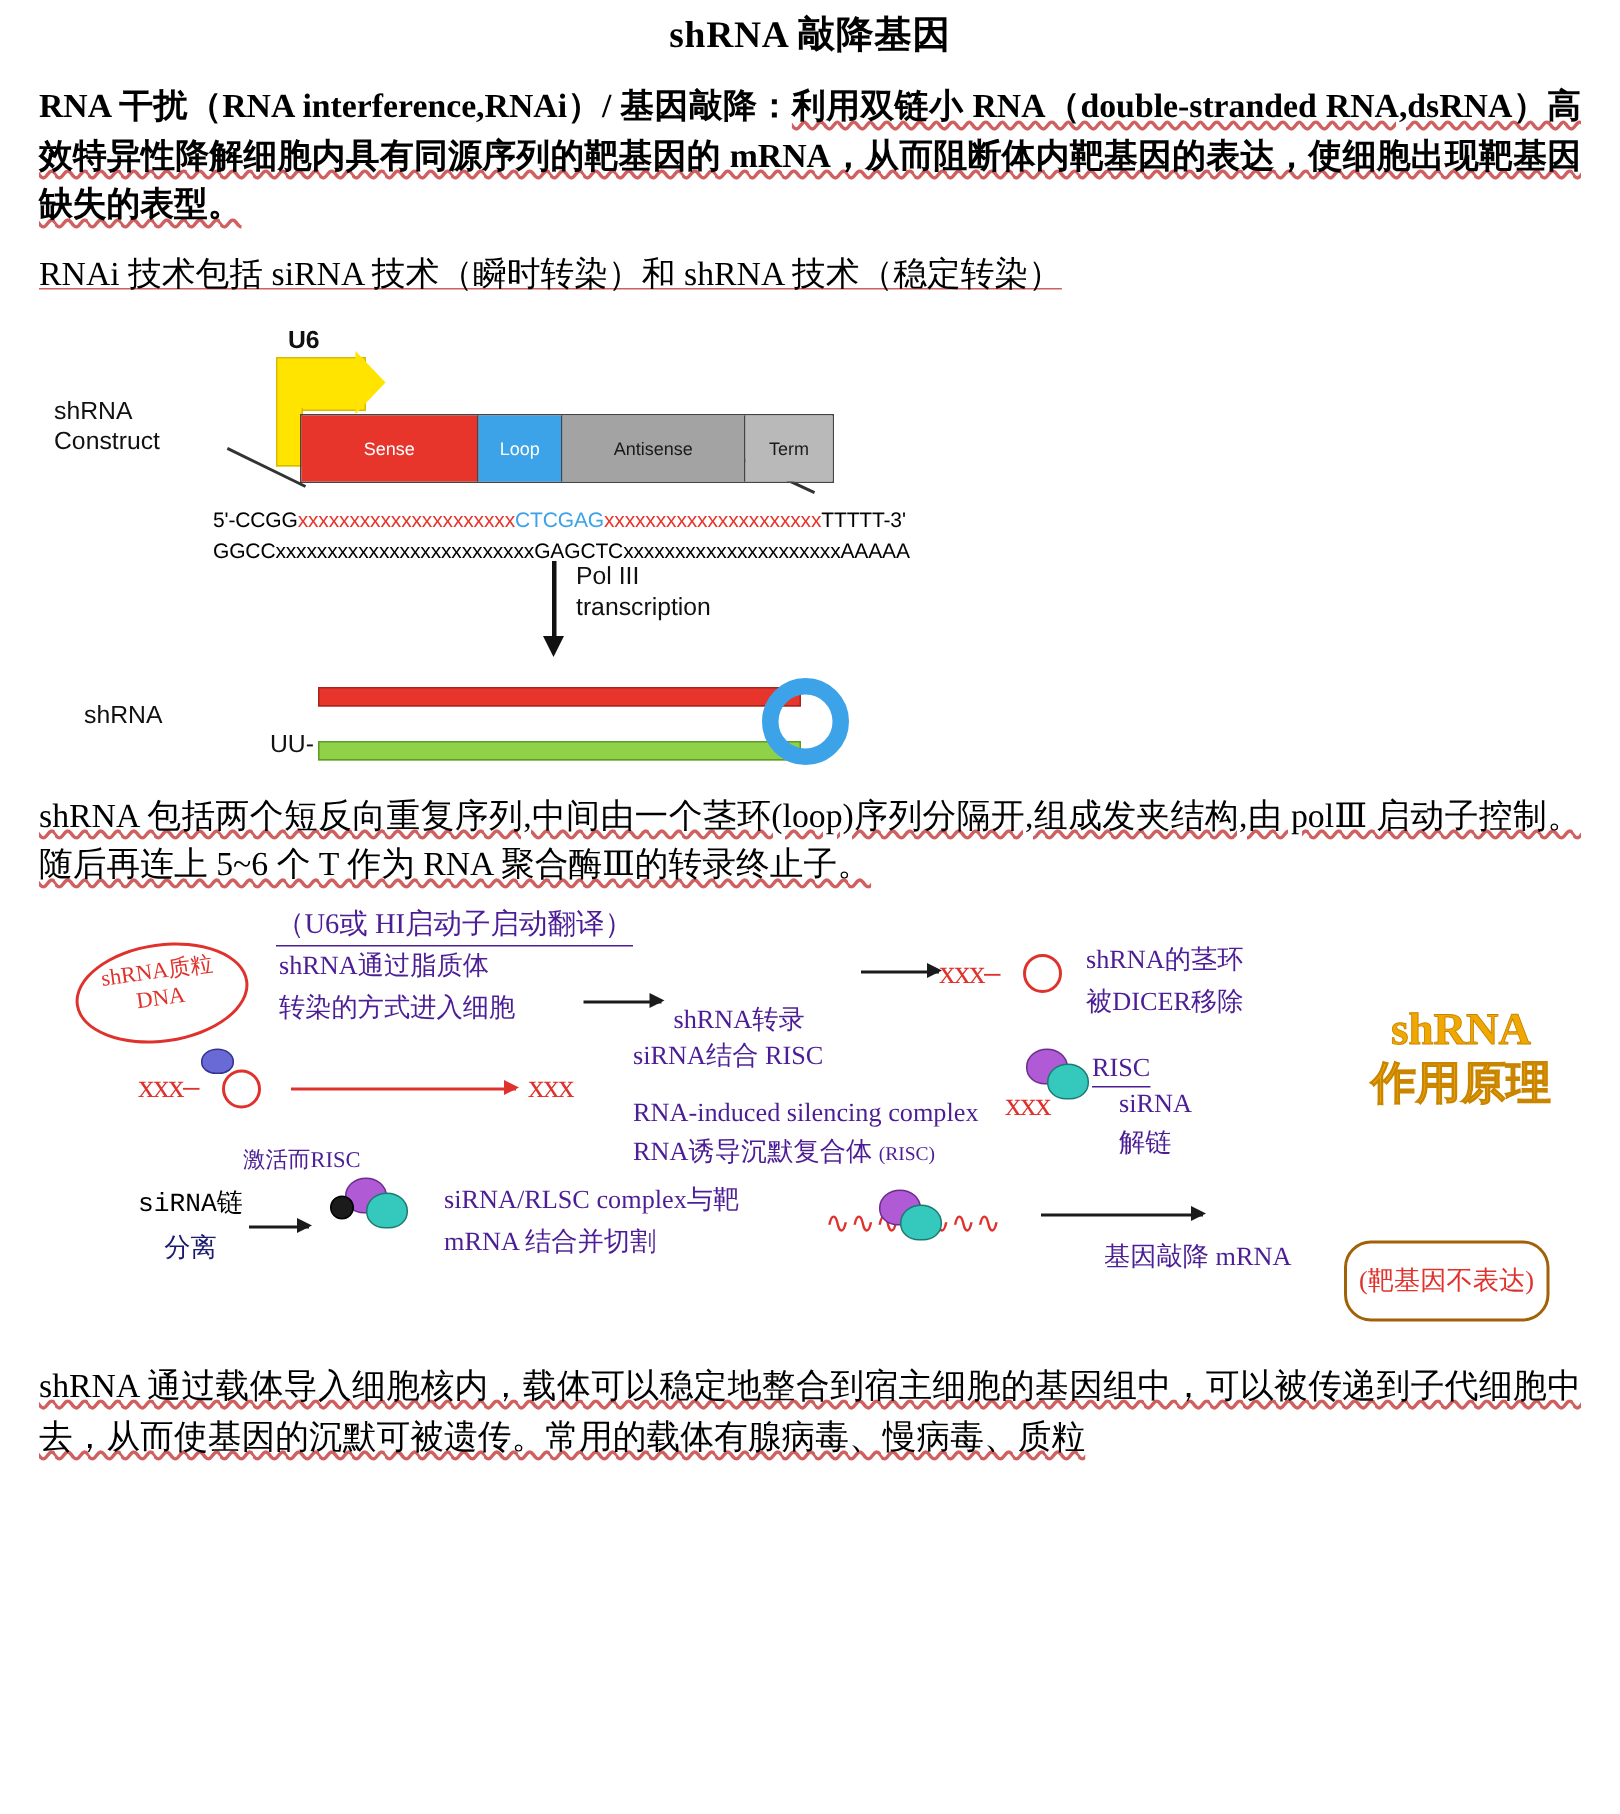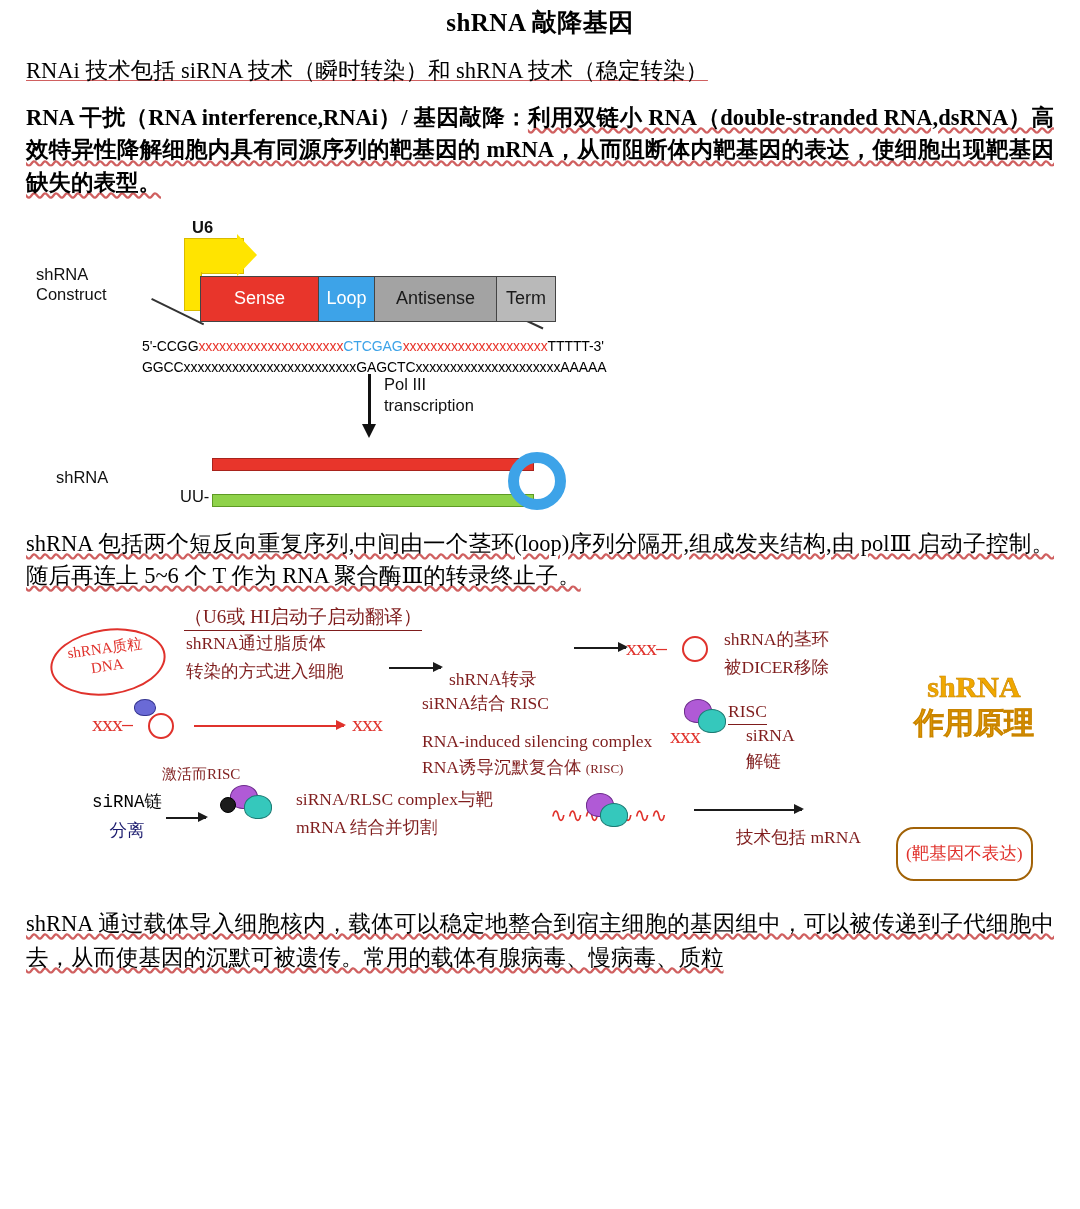--- a/index.html
+++ b/index.html
@@ -125,21 +125,21 @@
     display: flex;
     height: 44px;
     align-items: stretch;
     border: 1.4px solid #444;
   }
   .seg {
     display: flex;
     align-items: center;
     justify-content: center;
     font-family: "Liberation Sans", sans-serif;
-    font-size: 18px;
+    font-size: 12px;
     color: #1a1a1a;
     border-right: 1.4px solid #444;
     box-sizing: border-box;
   }
   .seg:last-child { border-right: none; }
   .seg-sense { width: 118px; background: #e8352b; color: #ffffff; }
   .seg-loop { width: 56px; background: #3da3e8; color: #ffffff; }
   .seg-anti { width: 122px; background: #a3a3a3; }
   .seg-term { width: 58px; background: #b9b9b9; }
   .hline {
@@ -249,21 +249,21 @@
     margin: 14px 0 10px 8px;
     font-family: "Liberation Serif", serif;
   }
   .hw {
     position: absolute;
     color: #e0322c;
     font-size: 17.5px;
     line-height: 1.25;
     white-space: nowrap;
   }
-  .hw.dark { color: #7f1d1d; }
+  .hw.dark { color: #4c1d95; }
   .hw.ul {
     border-bottom: 1.6px solid currentColor;
     padding-bottom: 1px;
   }
   .hw.big {
     color: #f0a800;
     font-size: 30px;
     font-weight: bold;
     -webkit-text-stroke: 0.6px #c98400;
     line-height: 1.2;
@@ -353,26 +353,26 @@
     margin-top: 6px;
   }
 </style>
 </head>
 <body>
 
 <div class="page">
 
   <div class="doc-title">shRNA 敲降基因</div>
 
+  <p class="para bold">
+    <span>RNA 干扰（RNA interference,RNAi）/ 基因敲降：</span><span class="wavy">利用双链小 RNA（double-stranded RNA,dsRNA）高效特异性降解细胞内具有同源序列的靶基因的 mRNA，从而阻断体内靶基因的表达，使细胞出现靶基因缺失的表型。</span>
+  </p>
+
   <p class="para">
     <span class="underline">RNAi 技术包括 siRNA 技术（瞬时转染）和 shRNA 技术（稳定转染）</span>
-  </p>
-
-  <p class="para bold">
-    <span>RNA 干扰（RNA interference,RNAi）/ 基因敲降：</span><span class="wavy">利用双链小 RNA（double-stranded RNA,dsRNA）高效特异性降解细胞内具有同源序列的靶基因的 mRNA，从而阻断体内靶基因的表达，使细胞出现靶基因缺失的表型。</span>
   </p>
 
 
   <div class="fig1">
 
     <div class="label construct-label">
       <div>shRNA</div>
       <div>Construct</div>
     </div>
 
@@ -494,21 +494,21 @@
       <div style="margin-top:6px;">mRNA 结合并切割</div>
     </div>
 
     <div class="wave" style="left:516px; top:196px;">∿∿∿∿∿∿∿</div>
     <div class="risc-blob" style="left:552px; top:186px;"></div>
     <div class="risc-blob teal" style="left:566px; top:196px;"></div>
 
     <div class="arrow" style="left:660px; top:202px; width:108px;"></div>
 
     <div class="hw dark" style="left:702px; top:220px;">
-      <span>技术包括 mRNA</span>
+      <span>基因敲降 mRNA</span>
     </div>
     <div class="hw" style="left:862px; top:220px; border:2px solid #a16207; border-radius:18px; padding:14px 8px;">(靶基因不表达)</div>
   </div>
 
   <p class="bottom-para">
     <span class="wavy">shRNA 通过载体导入细胞核内，载体可以稳定地整合到宿主细胞的基因组中，可以被传递到子代细胞中去，从而使基因的沉默可被遗传。常用的载体有腺病毒、慢病毒、质粒</span>
   </p>
 
 </div>
 

